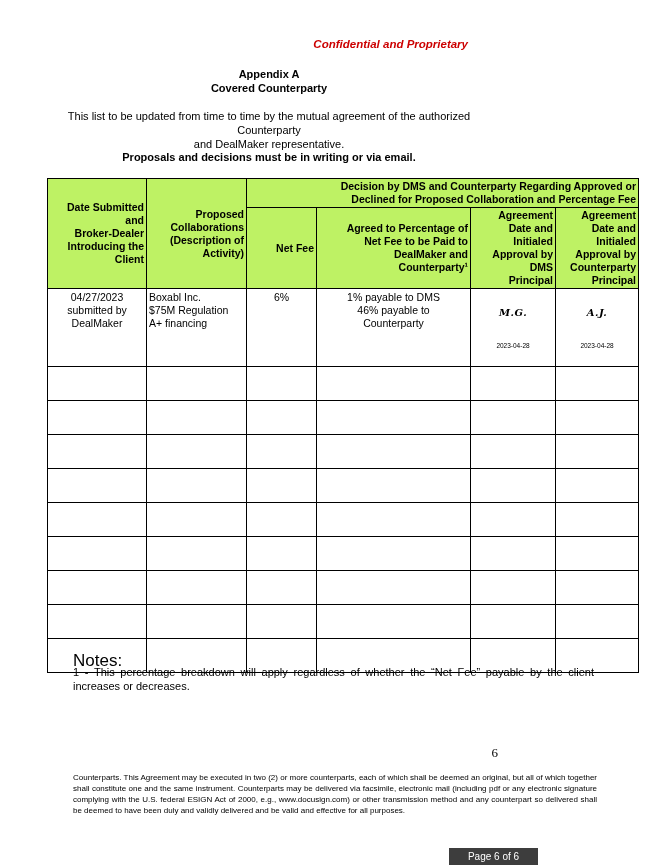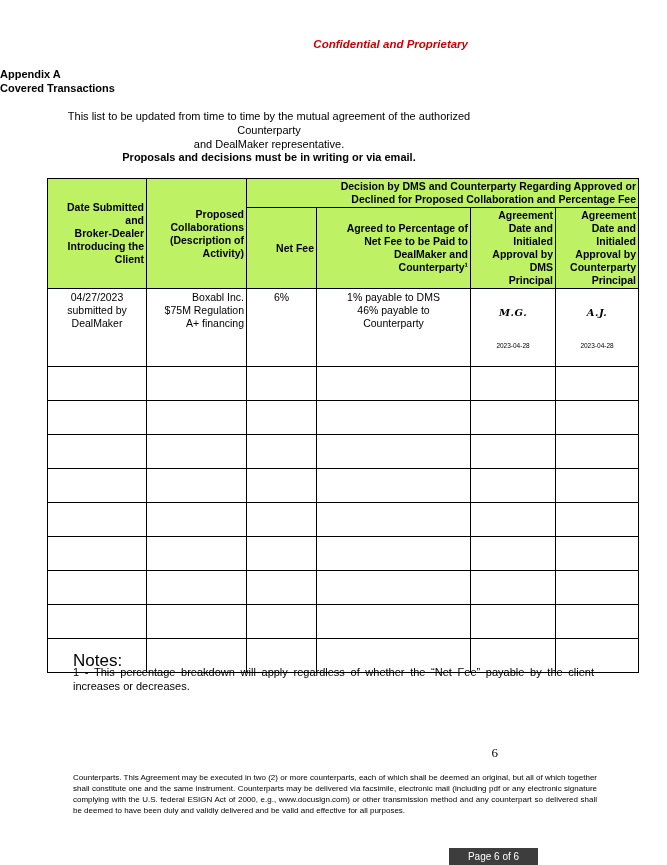--- a/index.html
+++ b/index.html
@@ -13,21 +13,21 @@
   }
   .page { position: relative; width: 538px; height: 865px; }
 
   .confidential {
     position: absolute; top: 38px; right: 70px;
     color: #cc0000; font-weight: bold; font-style: italic;
     font-size: 11.5px;
   }
   .titles {
     position: absolute; top: 67px; left: 0; right: 0;
-    font-weight: bold; font-size: 11px; line-height: 14px;
+    text-align: center; font-weight: bold; font-size: 11px; line-height: 14px;
   }
   .intro {
     position: absolute; top: 109px; left: 67px; right: 67px;
     text-align: center; font-size: 11px; line-height: 14px;
     white-space: pre-line;
   }
   .bold-note {
     position: absolute; top: 151px; left: 0; right: 0;
     text-align: center; font-weight: bold; font-size: 11px;
   }
@@ -42,21 +42,21 @@
     text-align: center; vertical-align: middle;
     white-space: pre-line;
     padding: 1px 2px;
   }
   .tx-table th { background: #bef264; font-weight: bold; text-align: right; }
   .tx-table thead tr.hdr1 { height: 28px; }
   .tx-table thead tr.hdr2 { height: 78px; }
   .tx-table tbody tr.data-row { height: 49px; }
   .tx-table tbody tr.data-row td { vertical-align: top; padding-top: 2px; }
   .tx-table tbody tr.empty-row { height: 34px; }
-  td.left { text-align: right; }
+  td.left { text-align: left; }
   .initials {
     font-family: "DejaVu Serif", serif;
     font-style: italic; font-weight: bold;
     font-size: 10px; margin-top: 2px; letter-spacing: 0.5px;
   }
   .sig-date { font-size: 6.5px; margin-top: 7px; }
 
   .notes-heading { position: absolute; top: 651px; left: 73px; font-size: 17px; text-align: center; }
   .note-1 {
     position: absolute; top: 665px; left: 73px; width: 521px;
@@ -79,21 +79,21 @@
 </style>
 </head>
 <body>
 
 <div class="page">
 
   <div class="confidential">Confidential and Proprietary</div>
 
   <div class="titles">
     <div>Appendix A</div>
-    <div>Covered Transactions</div>
+    <div>Covered Counterparty</div>
   </div>
 
   <p class="intro">This list to be updated from time to time by the mutual agreement of the authorized Counterparty
 and DealMaker representative.</p>
 
   <p class="bold-note">Proposals and decisions must be in writing or via email.</p>
 
   <table class="tx-table">
     <colgroup>
       <col style="width:99px">

